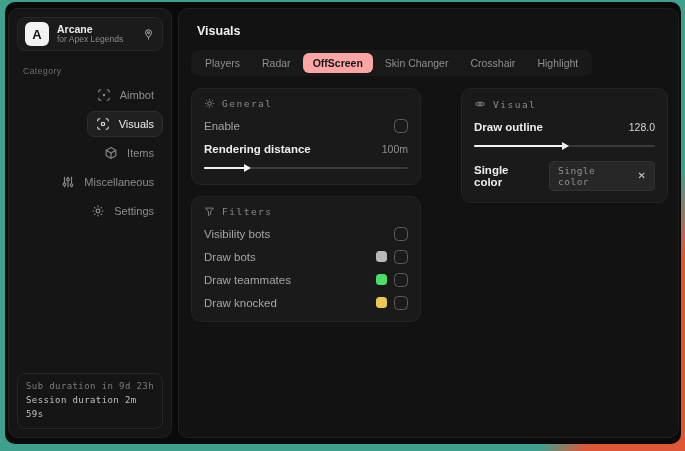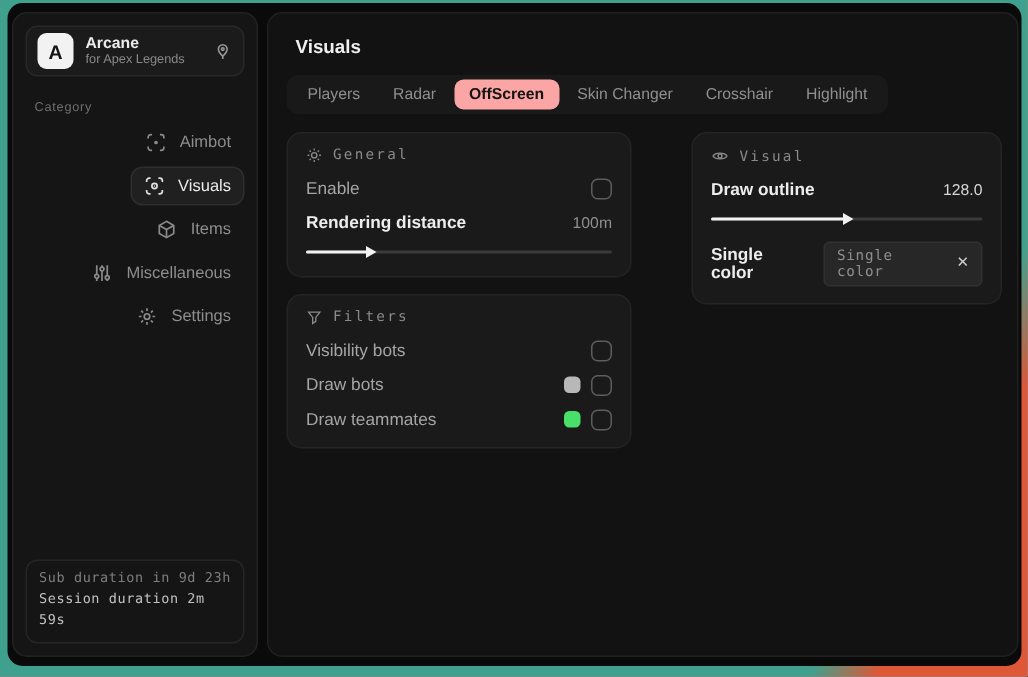--- a/index.html
+++ b/index.html
@@ -258,20 +258,27 @@
               <span class="checkbox"></span>
             </span>
           </div>
           <div class="row">
             <span class="row-label">Draw teammates</span>
             <span class="right-group">
               <span class="swatch" style="background: rgb(74, 222, 107);"></span>
               <span class="checkbox"></span>
             </span>
           </div>
+          <div class="row">
+            <span class="row-label">Draw knocked</span>
+            <span class="right-group">
+              <span class="swatch" style="background: rgb(233, 201, 84);"></span>
+              <span class="checkbox"></span>
+            </span>
+          </div>
         </div>
       </div>
 
       <div class="col-right">
 
         <div class="panel">
           <div class="panel-head">
             <span class="icon-muted">
               <svg width="12" height="12" viewBox="0 0 16 16" fill="none" stroke="currentColor" stroke-width="1.3">
                 <path d="M1.8 8C3.8 4.6 12.2 4.6 14.2 8 12.2 11.4 3.8 11.4 1.8 8Z"></path>

